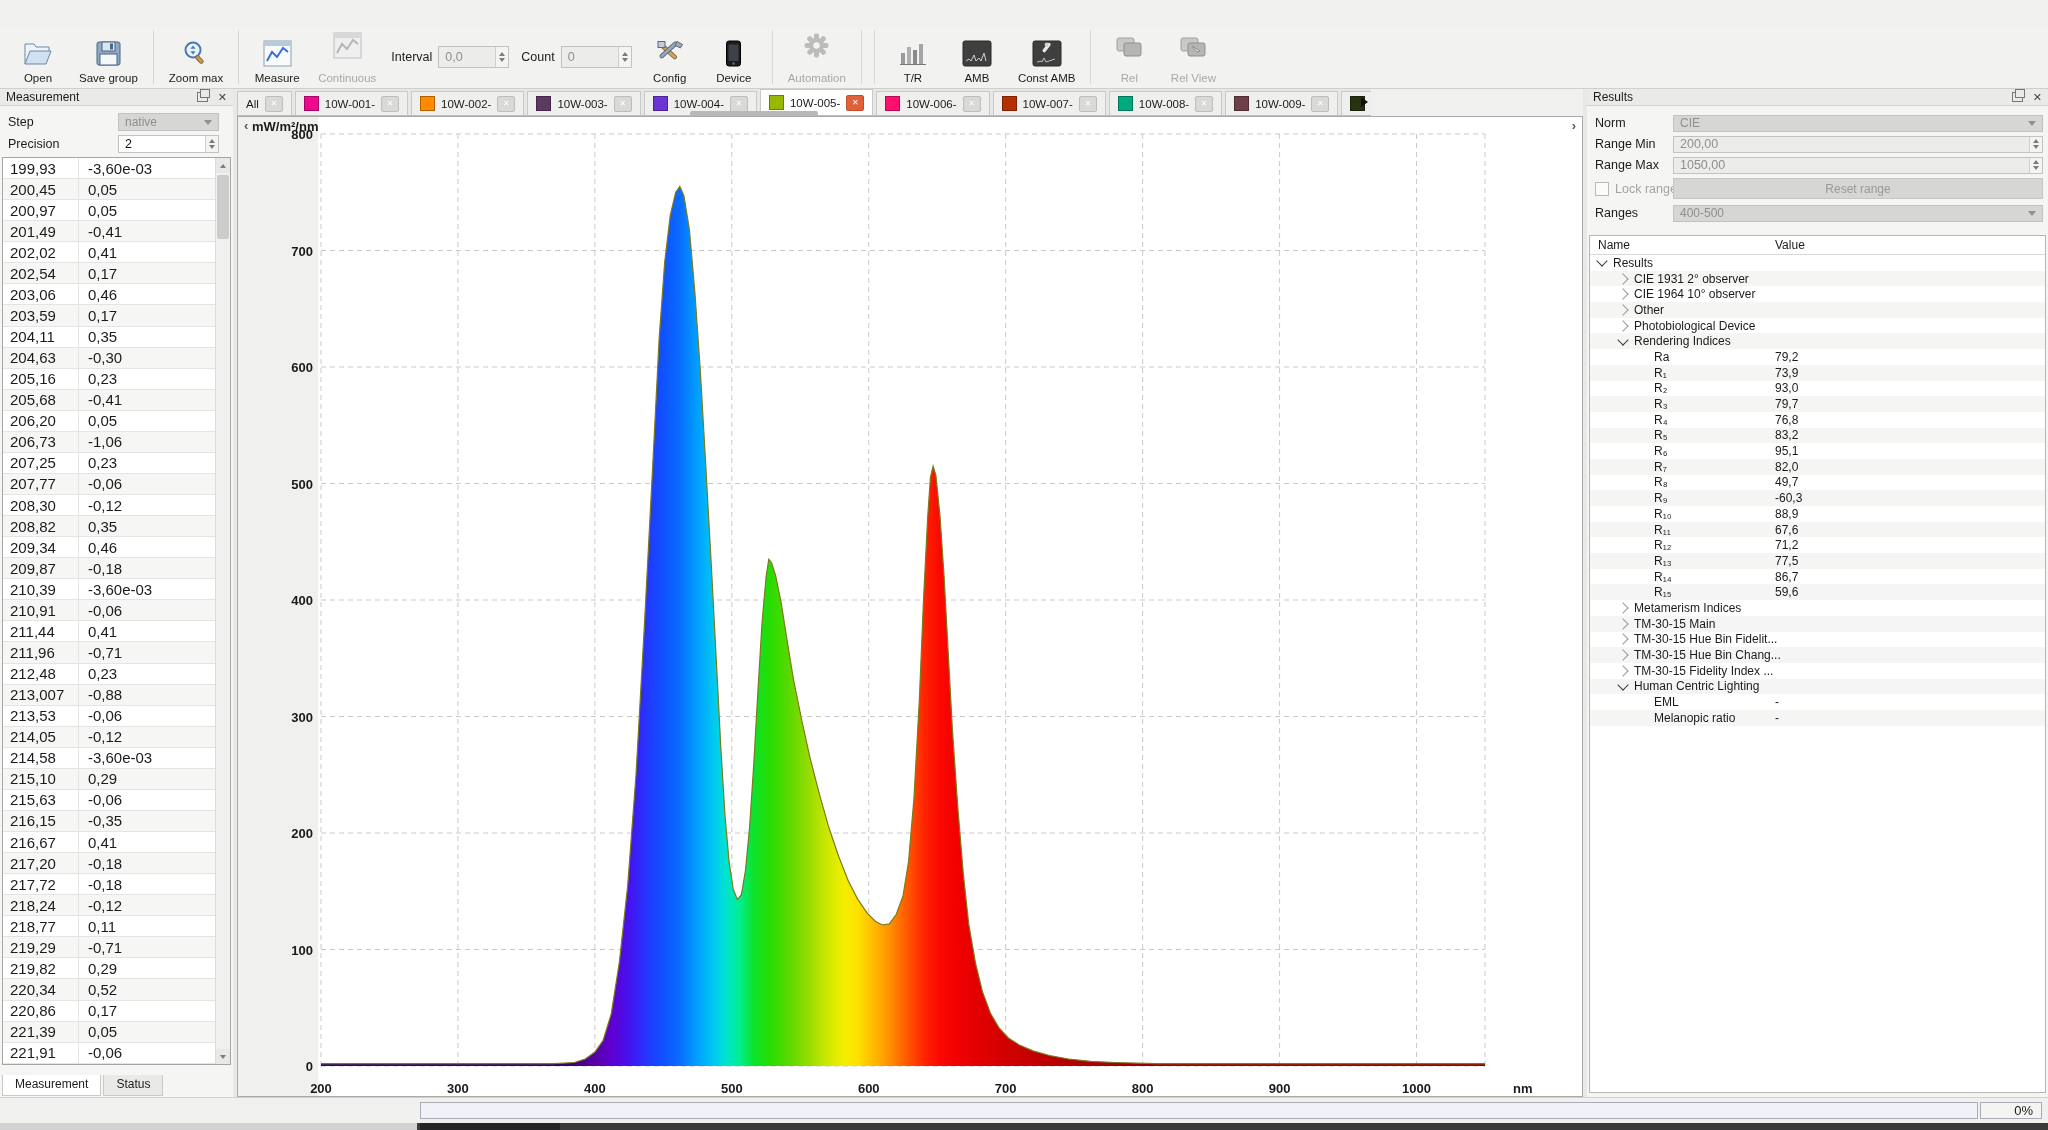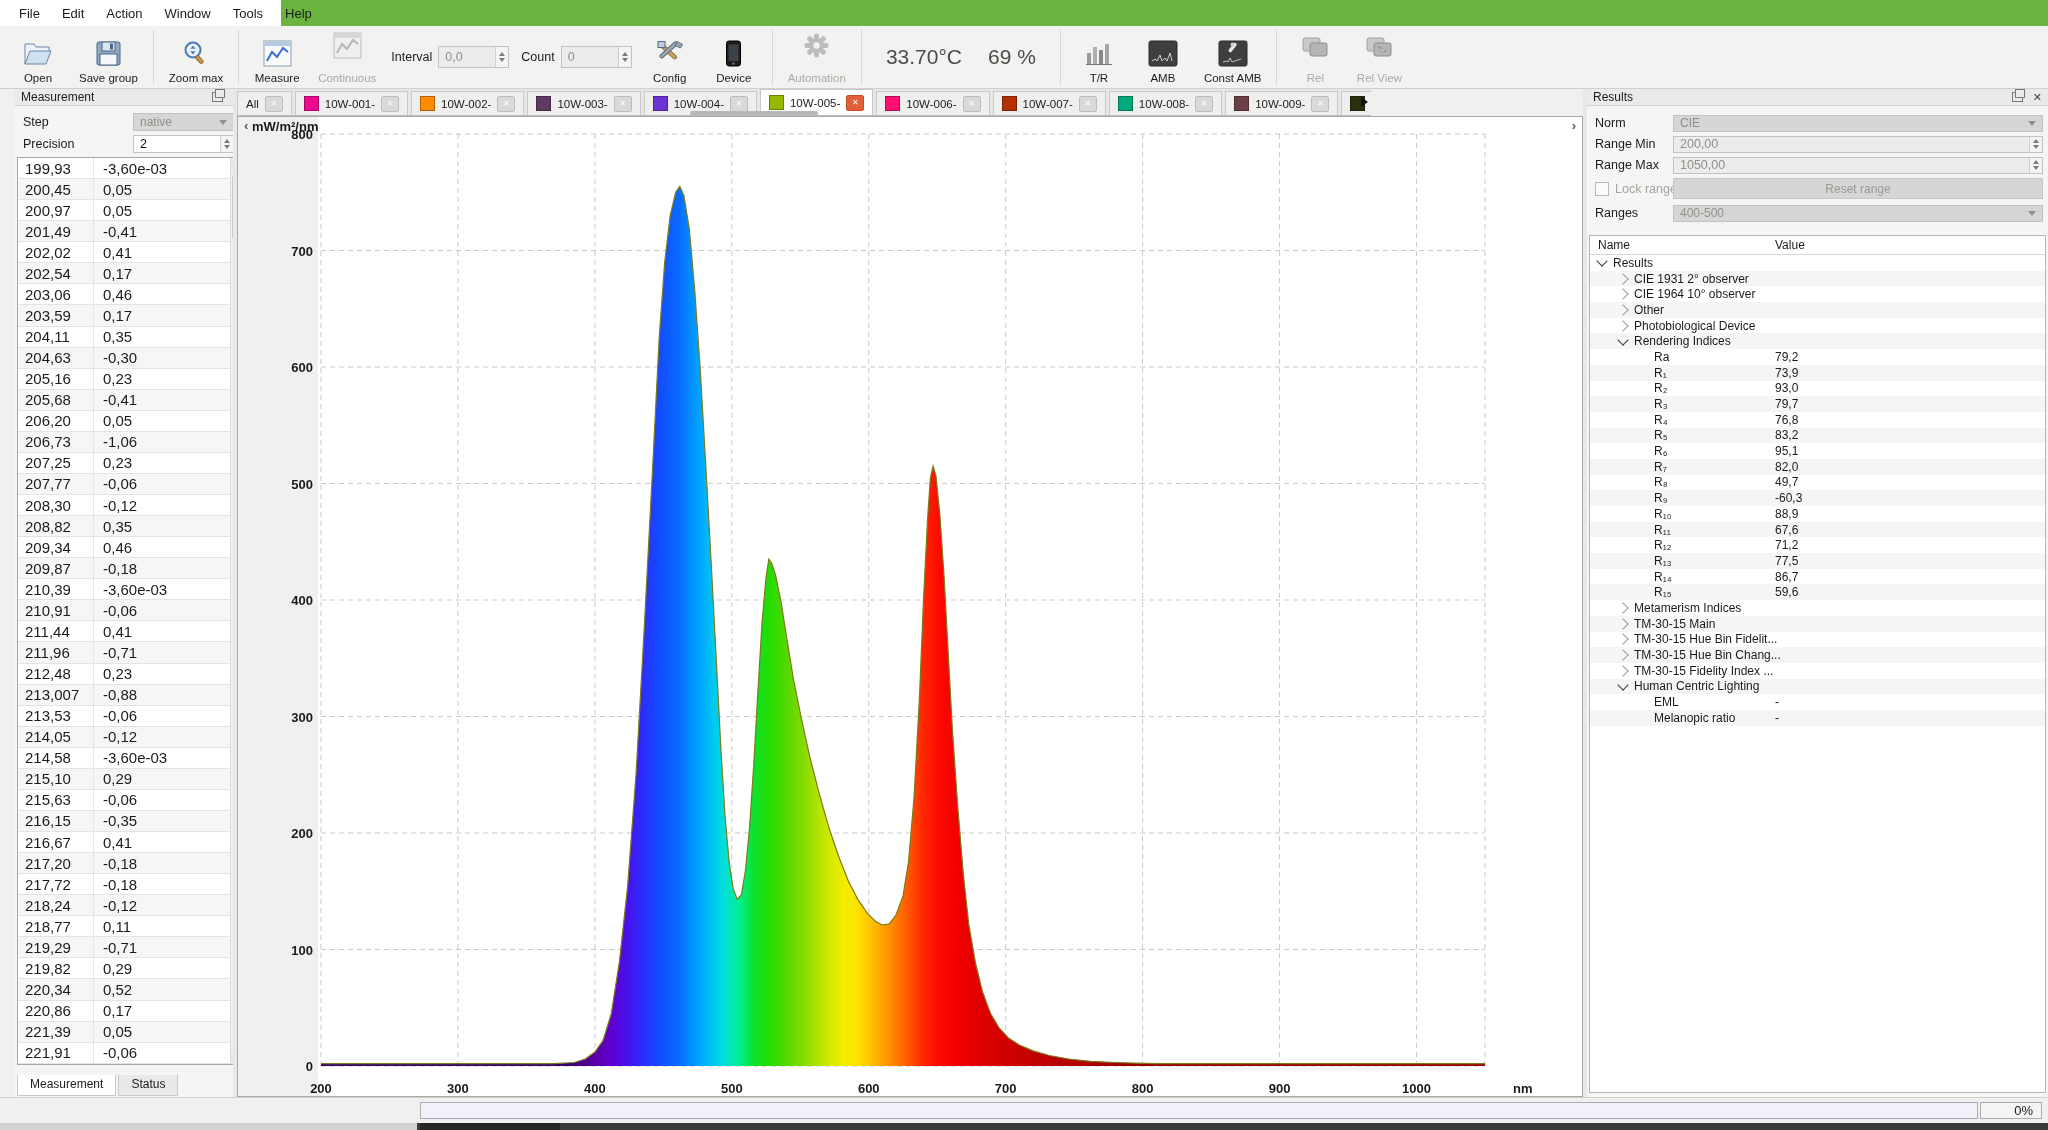--- a/index.html
+++ b/index.html
@@ -36,21 +36,21 @@
   .main{position:absolute;left:0;top:89px;width:2048px;height:1008px;}
   .splitter{position:absolute;top:0;height:100%;width:4px;background:#e8e8e6;}
   .dock{position:absolute;top:0;height:100%;background:#f5f5f3;box-sizing:border-box;}
   .dock-header{position:absolute;left:0;top:0;right:0;height:17px;background:#eaeae8;border-bottom:1px solid #d2d2d0;
                display:flex;align-items:center;padding:0 6px;font-size:12px;box-sizing:border-box;}
   .dock-header .sp{flex:1;}
   .float-ic{width:9px;height:8px;border:1px solid #777;position:relative;margin-right:10px;background:#eaeae8;}
   .float-ic:before{content:'';position:absolute;left:2px;top:-4px;width:8px;height:7px;border:1px solid #777;background:#eaeae8;}
   .close-ic{font-size:11px;color:#444;line-height:1;}
   
-  #leftdock{left:15px;width:233px;}
+  #leftdock{left:0;width:233px;}
   .frow{position:absolute;left:0;right:0;height:18px;display:flex;align-items:center;}
   .frow label{padding-left:8px;font-size:12.5px;}
   .frow .ctl{position:absolute;left:118px;right:14px;}
   .frow .ctl .ddl,.frow .ctl .spinbox{height:18px;width:100%;}
   .spinbox.white{background:#fff;}
   .spinbox.white .val{color:#111;min-width:0;flex:1;}
   #mtable{position:absolute;left:2px;right:2px;top:68px;height:908px;border:1px solid #a6a6a4;background:#fff;
           display:flex;flex-direction:column;box-sizing:border-box;overflow:hidden;}
   .mrow{flex:1;display:flex;align-items:center;border-bottom:1px solid #e4e4e2;font-size:15px;padding-right:16px;}
   .mrow:nth-child(even){background:#f6f6f4;}
@@ -113,30 +113,20 @@
               display:flex;align-items:center;justify-content:flex-end;padding-right:8px;font-size:13px;background:#f4f4f2;}
   .taskstrip-l{position:absolute;left:0;top:1123px;width:417px;height:7px;background:#d2d2d4;}
   .taskstrip-d{position:absolute;left:417px;top:1123px;width:1631px;height:7px;background:#3b3b3d;}
   .taskstrip-seg{position:absolute;left:420px;top:1123px;width:140px;height:7px;background:#262628;}
 </style>
 </head>
 <body>
 
 <div id="app">
 
-  <div class="menubar">
-    <div class="menu-white" id="menu-items">
-        <span class="mitem">File</span>
-        <span class="mitem">Edit</span>
-        <span class="mitem">Action</span>
-        <span class="mitem">Window</span>
-        <span class="mitem">Tools</span>
-        <span class="mitem">Help</span>
-      </div>
-  </div>
 
   <div class="toolbar">
     <div class="tbtn">
       <span><svg width="30" height="27" viewBox="0 0 30 27">
             <path d="M2 24 V4 h9 l2 3 h13 v5" fill="#eef4fa" stroke="#6b87a8"></path>
             <path d="M2 24 L7 11 h21 l-5 13 z" fill="#cfe0f0" stroke="#6b87a8"></path>
           </svg></span>
       <span class="tlabel">Open</span>
     </div>
     <div class="tbtn">
@@ -220,24 +210,20 @@
               <rect x="11" y="1.5" width="5" height="24" rx="2" transform="rotate(90 13.5 13.5)"></rect>
               <rect x="11" y="1.5" width="5" height="24" rx="2" transform="rotate(45 13.5 13.5)"></rect>
               <rect x="11" y="1.5" width="5" height="24" rx="2" transform="rotate(135 13.5 13.5)"></rect>
               <circle cx="13.5" cy="13.5" r="7.5"></circle>
             </g>
             <circle cx="13.5" cy="13.5" r="3.2" fill="#f2f2f0"></circle>
           </svg></span>
       <span class="tlabel">Automation</span>
     </div>
     <div class="tsep"></div>
-    <div class="bigtxt">
-      <span>33.70°C</span>
-      <span>69 %</span>
-    </div>
     <div class="tsep"></div>
     <div class="tbtn">
       <span><svg width="30" height="27" viewBox="0 0 30 27">
             <rect x="3" y="13" width="4" height="11" fill="#9a9a9a"></rect>
             <rect x="9" y="7" width="4" height="17" fill="#b0b0b0"></rect>
             <rect x="15" y="10" width="4" height="14" fill="#8a8a8a"></rect>
             <rect x="21" y="4" width="4" height="20" fill="#a5a5a5"></rect>
             <path d="M2 24.5 h26" stroke="#777"></path>
           </svg></span>
       <span class="tlabel">T/R</span>

